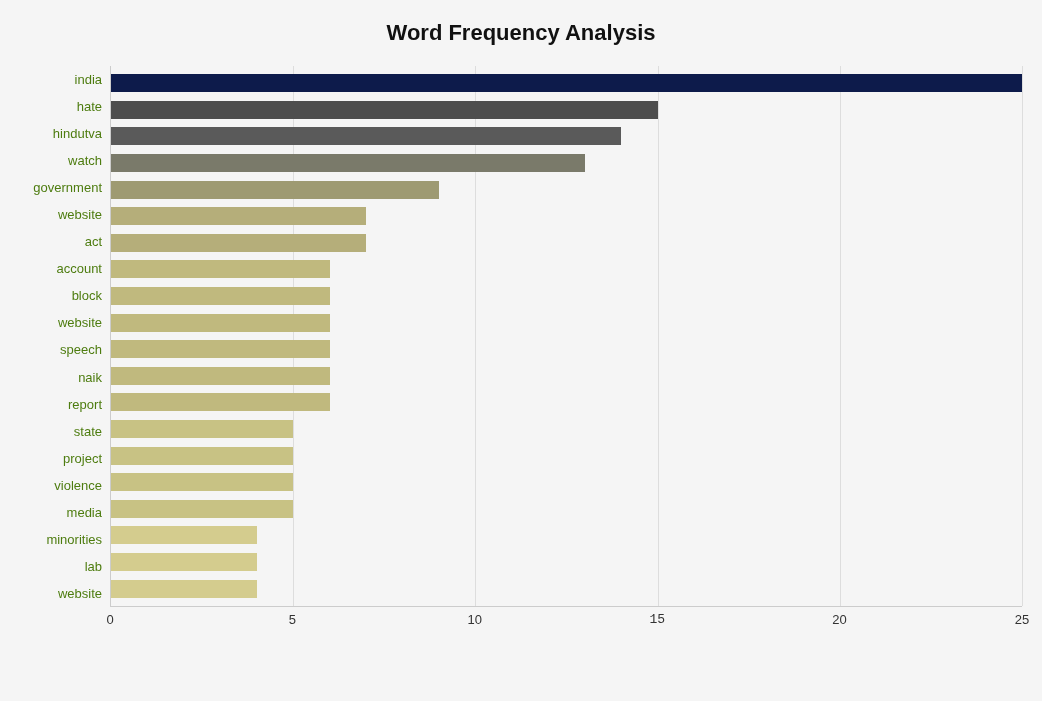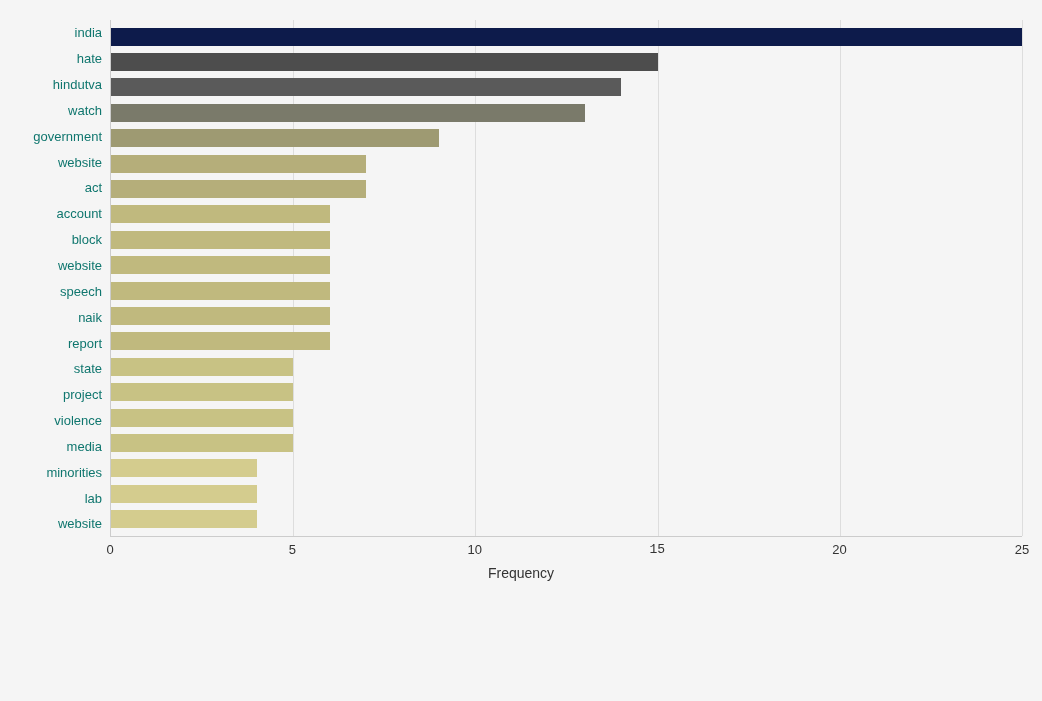--- a/index.html
+++ b/index.html
@@ -40,21 +40,21 @@
     .y-labels {
       display: flex;
       flex-direction: column;
       justify-content: space-around;
       width: 90px;
       padding-right: 8px;
       align-items: flex-end;
     }
     .y-label {
       font-size: 13px;
-      color: #0f766e;
+      color: #4d7c0f;
       line-height: 1;
       height: 22px;
       display: flex;
       align-items: center;
       justify-content: flex-end;
     }
     .bars-and-grid {
       flex: 1;
       display: flex;
       flex-direction: column;
@@ -111,20 +111,21 @@
       text-align: center;
       font-size: 14px;
       color: #333;
       margin-top: 8px;
     }
   </style>
 </head>
 <body>
 
 <div class="chart-container">
+  <div class="chart-title">Word Frequency Analysis</div>
   <div class="chart-area">
     <div class="plot-area">
       <div class="y-labels" id="y-labels">
           <div class="y-label">india</div>
           <div class="y-label">hate</div>
           <div class="y-label">hindutva</div>
           <div class="y-label">watch</div>
           <div class="y-label">government</div>
           <div class="y-label">website</div>
           <div class="y-label">act</div>
@@ -215,15 +216,14 @@
       </div>
     </div>
     <div class="x-axis-labels" id="x-axis-labels" style="position: relative; height: 20px;">
         <span class="x-label" style="position: absolute; left: 0%; transform: translateX(-50%);">0</span>
         <span class="x-label" style="position: absolute; left: 20%; transform: translateX(-50%);">5</span>
         <span class="x-label" style="position: absolute; left: 40%; transform: translateX(-50%);">10</span>
         <span class="x-label" style="position: absolute; left: 60%; transform: translateX(-50%); font-family: Liberation Mono, monospace;">15</span>
         <span class="x-label" style="position: absolute; left: 80%; transform: translateX(-50%); text-align: center;">20</span>
         <span class="x-label" style="position: absolute; left: 100%; transform: translateX(-50%);">25</span>
       </div>
-    <div class="x-axis-title">Frequency</div>
   </div>
 </div>
 
 </body></html>

